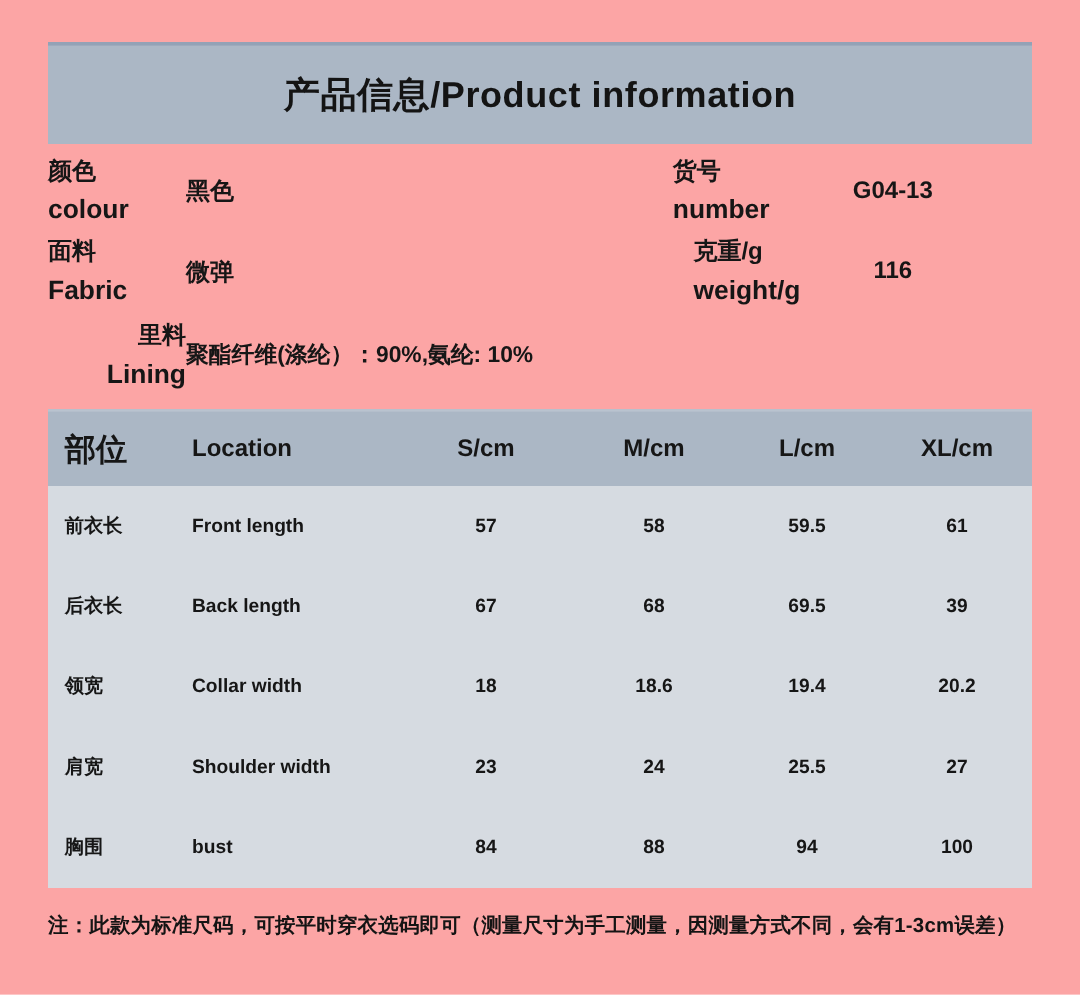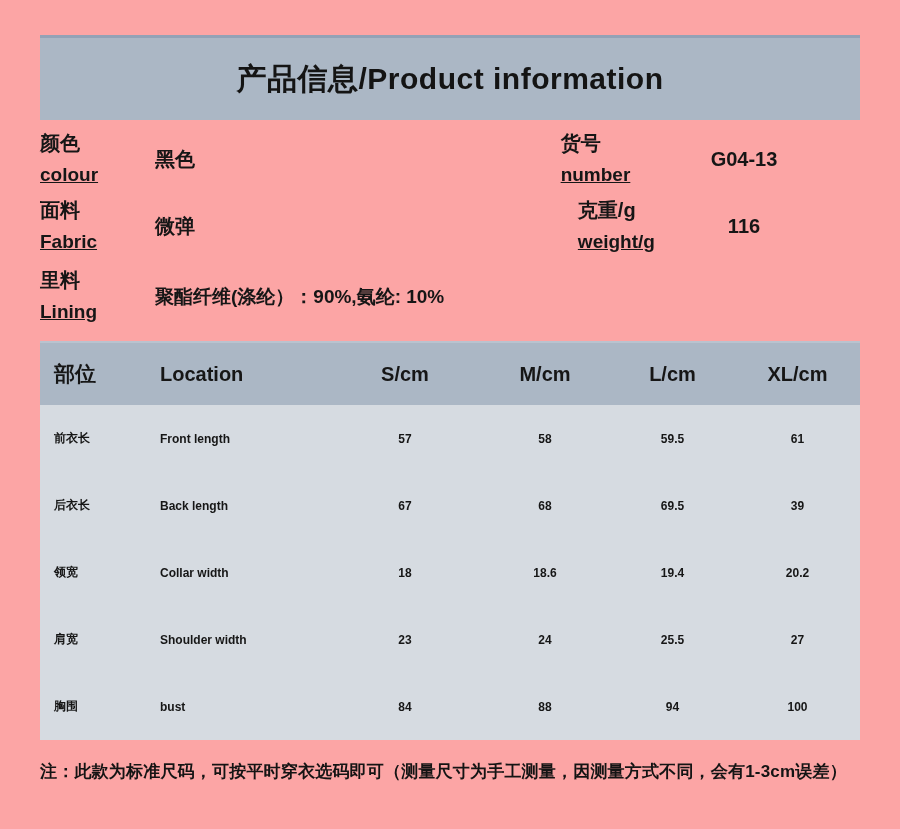--- a/index.html
+++ b/index.html
@@ -32,51 +32,51 @@
     font-weight: bold;
     letter-spacing: 0.5px;
     color: #141414;
   }
 
   
   .info-section { width: 820px; padding-top: 5px; }
   .info-row { display: flex; align-items: center; }
   .info-row.r1 { min-height: 68px; }
   .info-row.r2 { min-height: 66px; }
-  .info-row.r3 { min-height: 78px; padding-bottom: 4px; }
+  .info-row.r3 { min-height: 78px; padding-bottom: 4px; text-align: right; }
   .info-pair { display: flex; align-items: center; }
   .info-pair.left { width: 438px; }
   .info-pair.right { flex: 1; justify-content: center; }
   .info-label { font-weight: bold; line-height: 32px; }
   .info-label .zh { font-size: 20px; }
-  .info-label .en { font-size: 19px; text-decoration: underline; }
+  .info-label .en { font-size: 22px; }
   .info-pair.left .info-label { width: 115px; }
   .info-pair.right .info-label { width: 150px; }
   .info-value { font-size: 20px; font-weight: bold; }
   .lining-values { line-height: 31px; }
   .lining-values .zh { font-size: 19px; font-weight: bold; }
   .lining-values .en { font-size: 17px; font-weight: bold; }
 
   
   .size-table { width: 820px; margin-top: 4px; }
   .size-table-header, .size-row {
     display: grid;
     grid-template-columns: 110px 180px 150px 130px 125px 125px;
     align-items: center;
   }
   .size-table-header {
     height: 64px;
     background: #abb7c5;
     border-top: 2px solid #b9c3cf;
     font-weight: bold;
   }
-  .size-table-header .c0 { font-size: 21px; }
+  .size-table-header .c0 { font-size: 26px; }
   .size-table-header div { font-size: 20px; }
   .size-body { background: #d6dbe1; }
-  .size-row { height: 67px; font-size: 12px; font-weight: bold; }
+  .size-row { height: 67px; font-size: 16px; font-weight: bold; }
   .c0 { padding-left: 14px; text-align: left; }
   .c1 { padding-left: 10px; text-align: left; }
   .c2, .c3, .c4, .c5 { text-align: center; }
 
   
   .note {
     width: 820px;
     margin-top: 20px;
     font-size: 17px;
     font-weight: bold;

